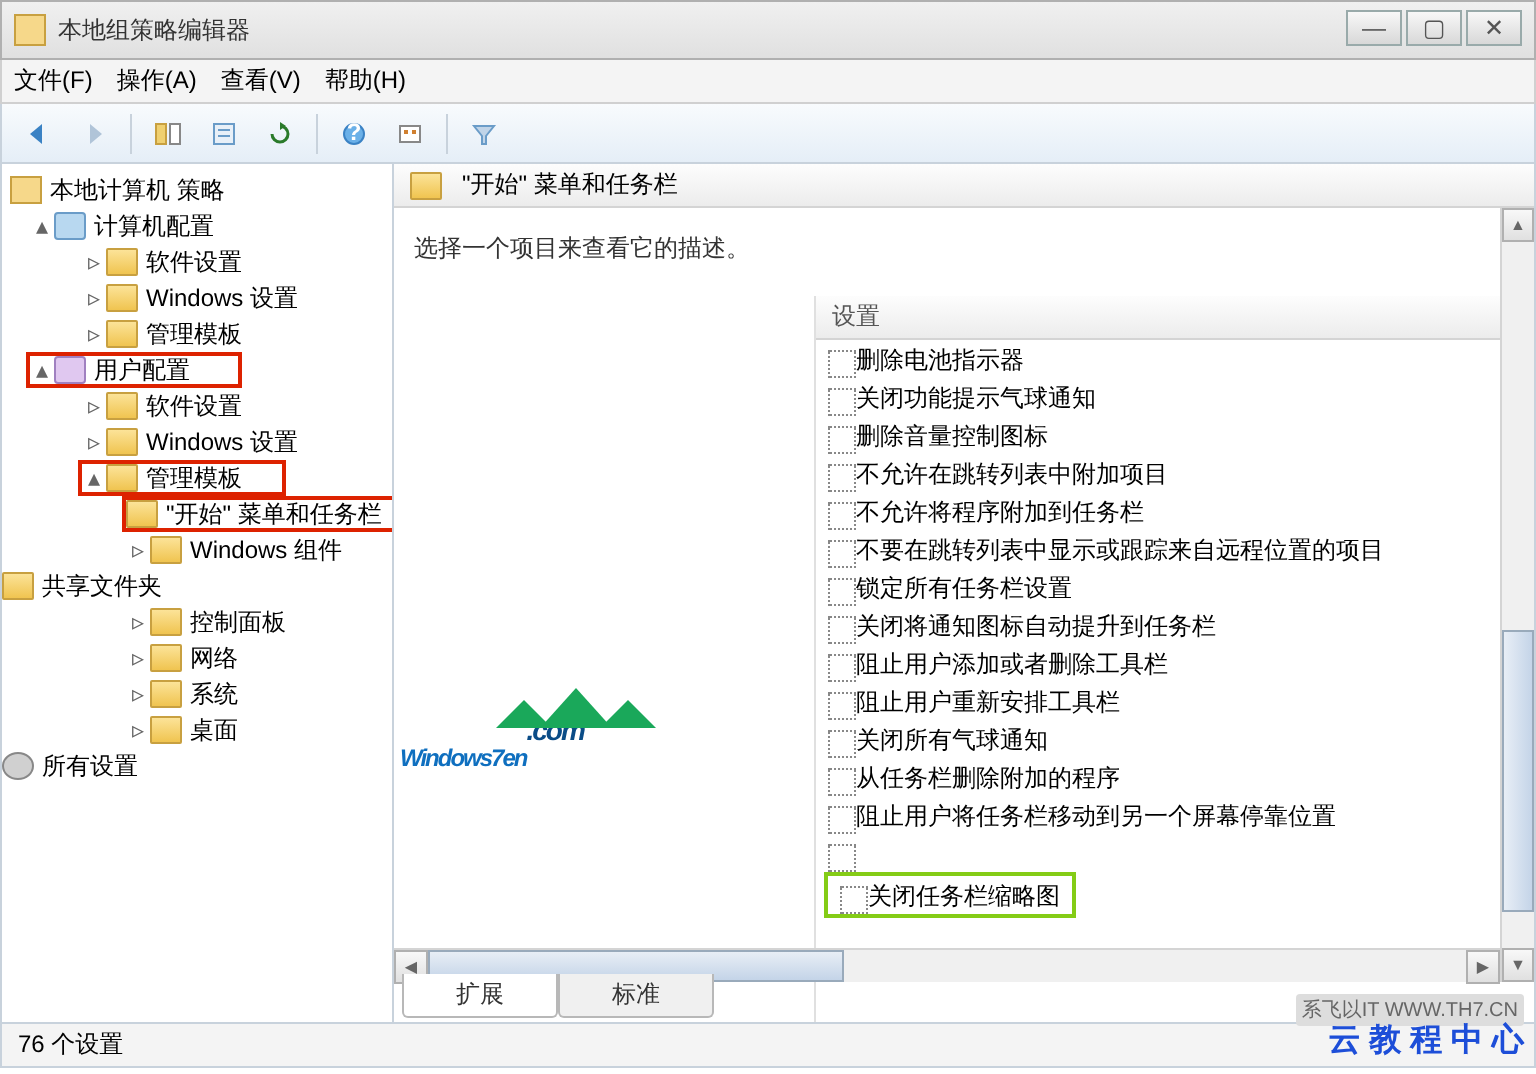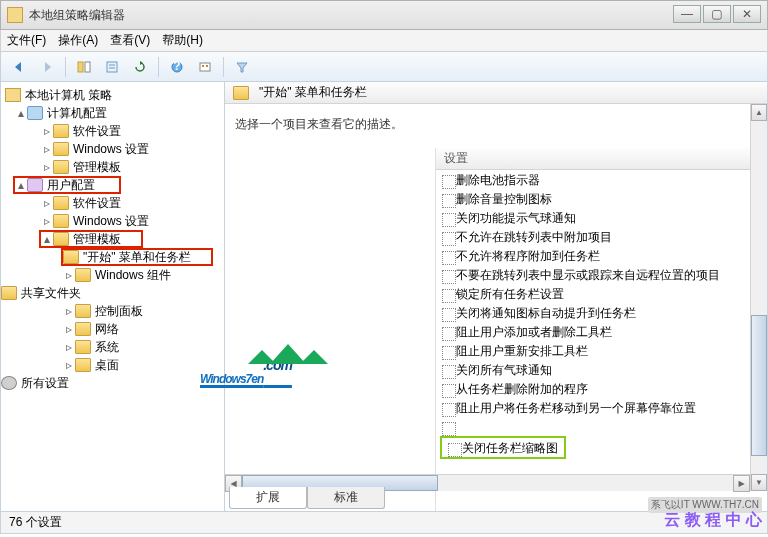--- a/index.html
+++ b/index.html
@@ -16,21 +16,21 @@
 .menubar { height: 22px; background: #f4f4f4; border: 1px solid #d0d0d0; border-top: none; display: flex; align-items: center; padding: 0 6px; gap: 12px; }
 .menubar span { color: #000; }
 
 
 .toolbar { height: 30px; background: linear-gradient(#f8fbfd,#e5eef7); border: 1px solid #c8d2dc; border-top: none; display: flex; align-items: center; padding: 0 6px; gap: 4px; }
 .tbtn { width: 24px; height: 22px; display: flex; align-items: center; justify-content: center; border: 1px solid transparent; }
 .tsep { width: 1px; height: 20px; background: #c8d2dc; margin: 0 2px; }
 
 
 .main { display: flex; height: 430px; border: 1px solid #c8d2dc; border-top: none; }
-.left-pane { width: 224px; border-right: 1px solid #c8d2dc; overflow: hidden; position: relative; background: #fff; }
+.left-pane { width: 196px; border-right: 1px solid #c8d2dc; overflow: hidden; position: relative; background: #fff; }
 .right-pane { flex: 1; display: flex; flex-direction: column; background: #fff; position: relative; }
 
 
 .tree { padding: 4px 0; }
 .tree-row { display: flex; align-items: center; height: 18px; white-space: nowrap; }
 .tri { width: 12px; display: inline-flex; justify-content: center; color: #666; }
 .folder { width: 16px; height: 14px; background: linear-gradient(#fce398,#f0c450); border: 1px solid #c8a040; margin-right: 4px; border-radius: 1px; }
 .node-icon { width: 16px; height: 14px; margin-right: 4px; display: inline-block; }
 .ni-root { background: #f6d88a; border: 1px solid #c8a040; }
 .ni-comp { background: #b8d8f0; border: 1px solid #6a9cc8; border-radius: 2px; }
@@ -62,25 +62,25 @@
 
 .tabs { position: absolute; left: 4px; bottom: 2px; display: flex; gap: 0; }
 .tab { padding: 2px 26px; border: 1px solid #b8b8b8; border-top: none; background: #fff; color: #333; border-radius: 0 0 3px 3px; }
 .tab.inactive { background: #f0f0f0; }
 
 
 .statusbar { height: 22px; border: 1px solid #c8d2dc; border-top: none; display: flex; align-items: center; padding: 0 8px; background: #f4f4f4; font-size: 12px; }
 
 
 .watermark { position: absolute; left: 200px; top: 350px; pointer-events: none; }
-.watermark .w1 { font-family: "Segoe UI", Arial; font-size: 36px; font-weight: bold; font-style: italic; color: #0f6fbf; letter-spacing: -1px; text-decoration: underline; }
+.watermark .w1 { font-family: "Segoe UI", Arial; font-size: 36px; font-weight: bold; font-style: italic; color: #0f6fbf; letter-spacing: -1px; }
 .watermark .w1 .se { color: #0a4c87; }
 .watermark .trail { position: absolute; top: -14px; left: 48px; width: 120px; height: 30px; }
 .mtn { position: absolute; border-style: solid; }
-.credit { position: absolute; right: 6px; bottom: 6px; font-size: 16px; font-weight: bold; color: #8b5cf6; }
+.credit { position: absolute; right: 6px; bottom: 6px; font-size: 16px; font-weight: bold; color: #1d4ed8; }
 .credit2 { position: absolute; right: 6px; bottom: 24px; font-size: 10px; color: #666; background: #ddd; padding: 1px 3px; border-radius: 2px; }
 </style>
 </head>
 <body>
 
 <div class="titlebar">
   <div class="icon"></div>
   <div class="title">本地组策略编辑器</div>
   <div class="winbtns">
     <div class="winbtn">—</div>
@@ -249,24 +249,24 @@
       <div class="desc-col">
         <div>选择一个项目来查看它的描述。</div>
       </div>
       <div class="list-col">
         <div class="list-head">设置</div>
         <div class="list-body" id="settings-list"><div class="list-item">
               <span class="li-icon"></span>
               <span>删除电池指示器</span>
             </div><div class="list-item">
               <span class="li-icon"></span>
+              <span>关闭功能提示气球通知</span>
+            </div><div class="list-item">
+              <span class="li-icon"></span>
               <span>删除音量控制图标</span>
-            </div><div class="list-item">
-              <span class="li-icon"></span>
-              <span>关闭功能提示气球通知</span>
             </div><div class="list-item">
               <span class="li-icon"></span>
               <span>不允许在跳转列表中附加项目</span>
             </div><div class="list-item">
               <span class="li-icon"></span>
               <span>不允许将程序附加到任务栏</span>
             </div><div class="list-item">
               <span class="li-icon"></span>
               <span>不要在跳转列表中显示或跟踪来自远程位置的项目</span>
             </div><div class="list-item">

